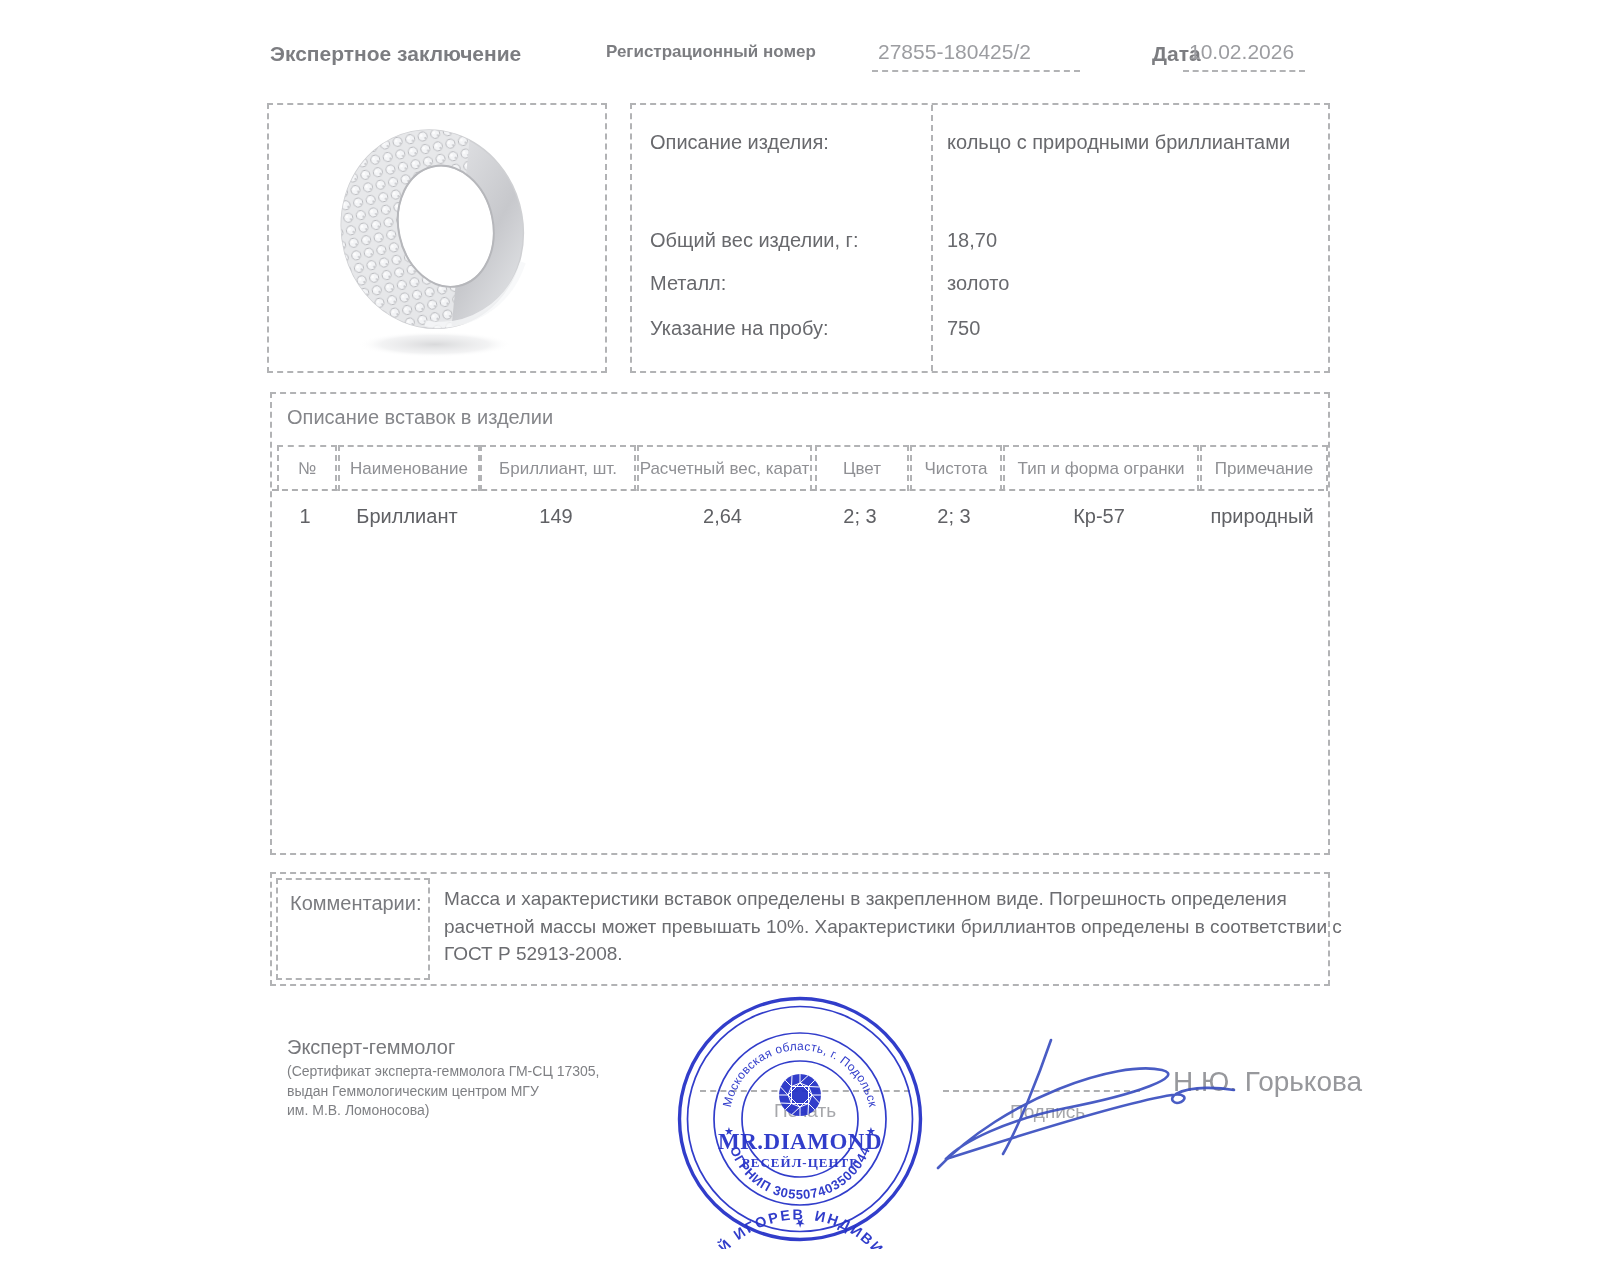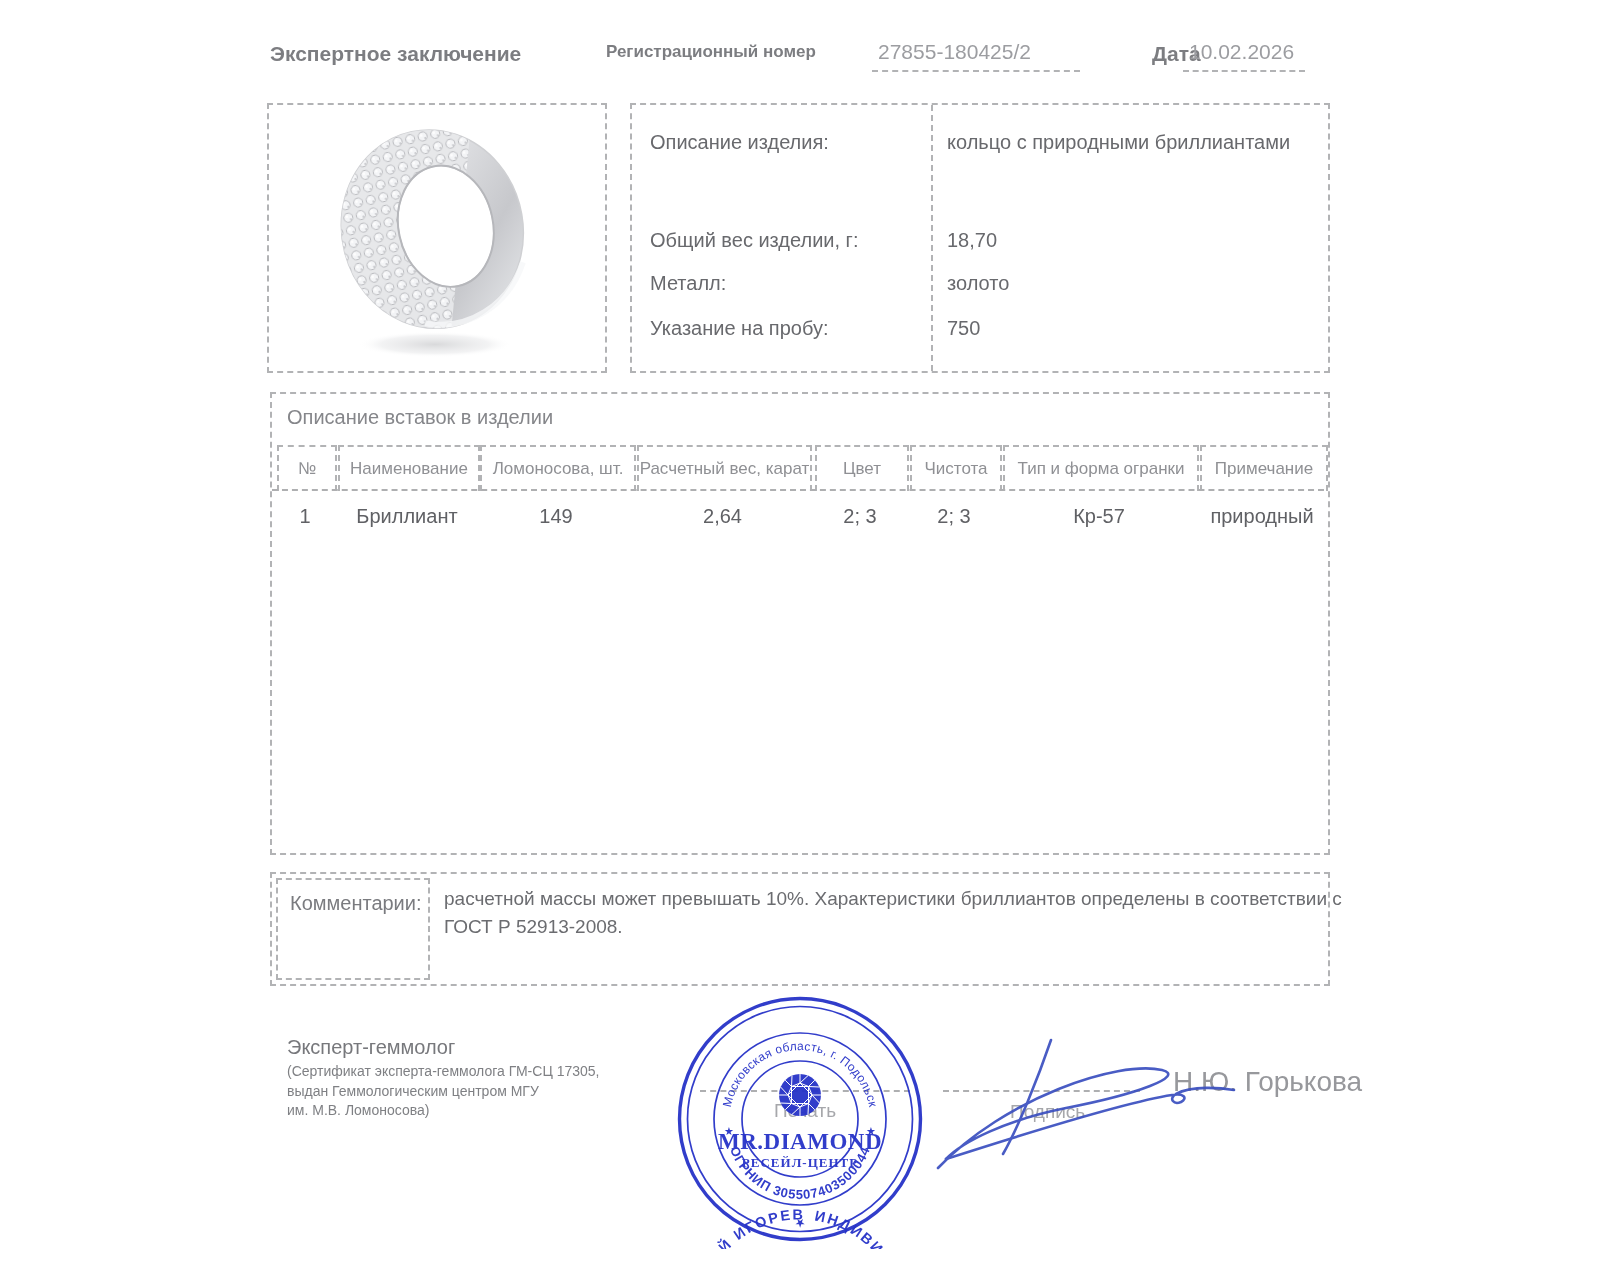--- a/index.html
+++ b/index.html
@@ -80,21 +80,21 @@
 
   <div class="abs text-main" style="left:18px;top:212px;font-size:20px;">Указание на пробу:</div>
   <div class="abs text-main" style="left:315px;top:212px;font-size:20px;">750</div>
 </div>
 
 <div class="abs dash" style="left:270px;top:392px;width:1056px;height:459px;">
   <div class="abs muted" style="left:15px;top:12px;font-size:20px;color:#85868a;">Описание вставок в изделии</div>
 
   <div class="hcell" style="left:5px;width:56px;">№</div>
   <div class="hcell" style="left:66px;width:138px;">Наименование</div>
-  <div class="hcell" style="left:208px;width:152px;">Ломоносова, шт.</div>
+  <div class="hcell" style="left:208px;width:152px;">Бриллиант, шт.</div>
   <div class="hcell" style="left:365px;width:171px;">Расчетный вес, карат</div>
   <div class="hcell" style="left:543px;width:90px;">Цвет</div>
   <div class="hcell" style="left:638px;width:88px;">Чистота</div>
   <div class="hcell" style="left:731px;width:192px;">Тип и форма огранки</div>
   <div class="hcell" style="left:928px;width:124px;">Примечание</div>
 
   <div class="abs caption-line" style="left:0;top:95px;width:1052px;"></div>
 
   <div>
     <div class="dcell" style="left:5px;width:56px;">1</div>
@@ -106,20 +106,21 @@
     <div class="dcell" style="left:731px;width:192px;">Кр-57</div>
     <div class="dcell" style="left:928px;width:124px;">природный</div>
   </div>
 </div>
 
 <div class="abs dash" style="left:270px;top:872px;width:1056px;height:110px;">
   <div class="abs dash" style="left:4px;top:4px;width:150px;height:98px;text-align:right;">
     <div class="abs" style="left:12px;top:12px;font-size:20px;color:#7a7b7f;">Комментарии:</div>
   </div>
   <div class="abs" style="left:172px;top:11px;">
+    <div class="comment-line">Масса и характеристики вставок определены в закрепленном виде. Погрешность определения</div>
     <div class="comment-line">расчетной массы может превышать 10%. Характеристики бриллиантов определены в соответствии с</div>
     <div class="comment-line">ГОСТ Р 52913-2008.</div>
   </div>
 </div>
 
 <div class="abs" style="left:287px;top:1036px;font-size:20px;color:#77787c;">Эксперт-геммолог</div>
 <div class="abs" style="left:287px;top:1062px;">
   <div class="cert-line">(Сертификат эксперта-геммолога ГМ-СЦ 17305,</div>
   <div class="cert-line">выдан Геммологическим центром МГУ</div>
   <div class="cert-line">им. М.В. Ломоносова)</div>

